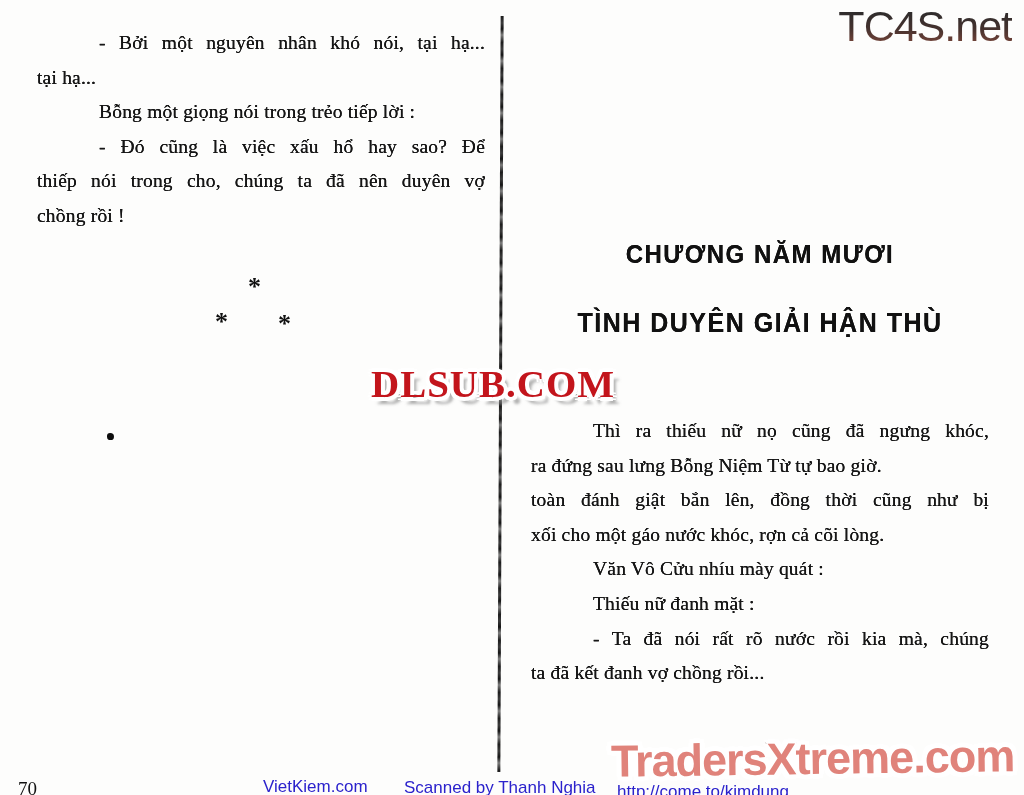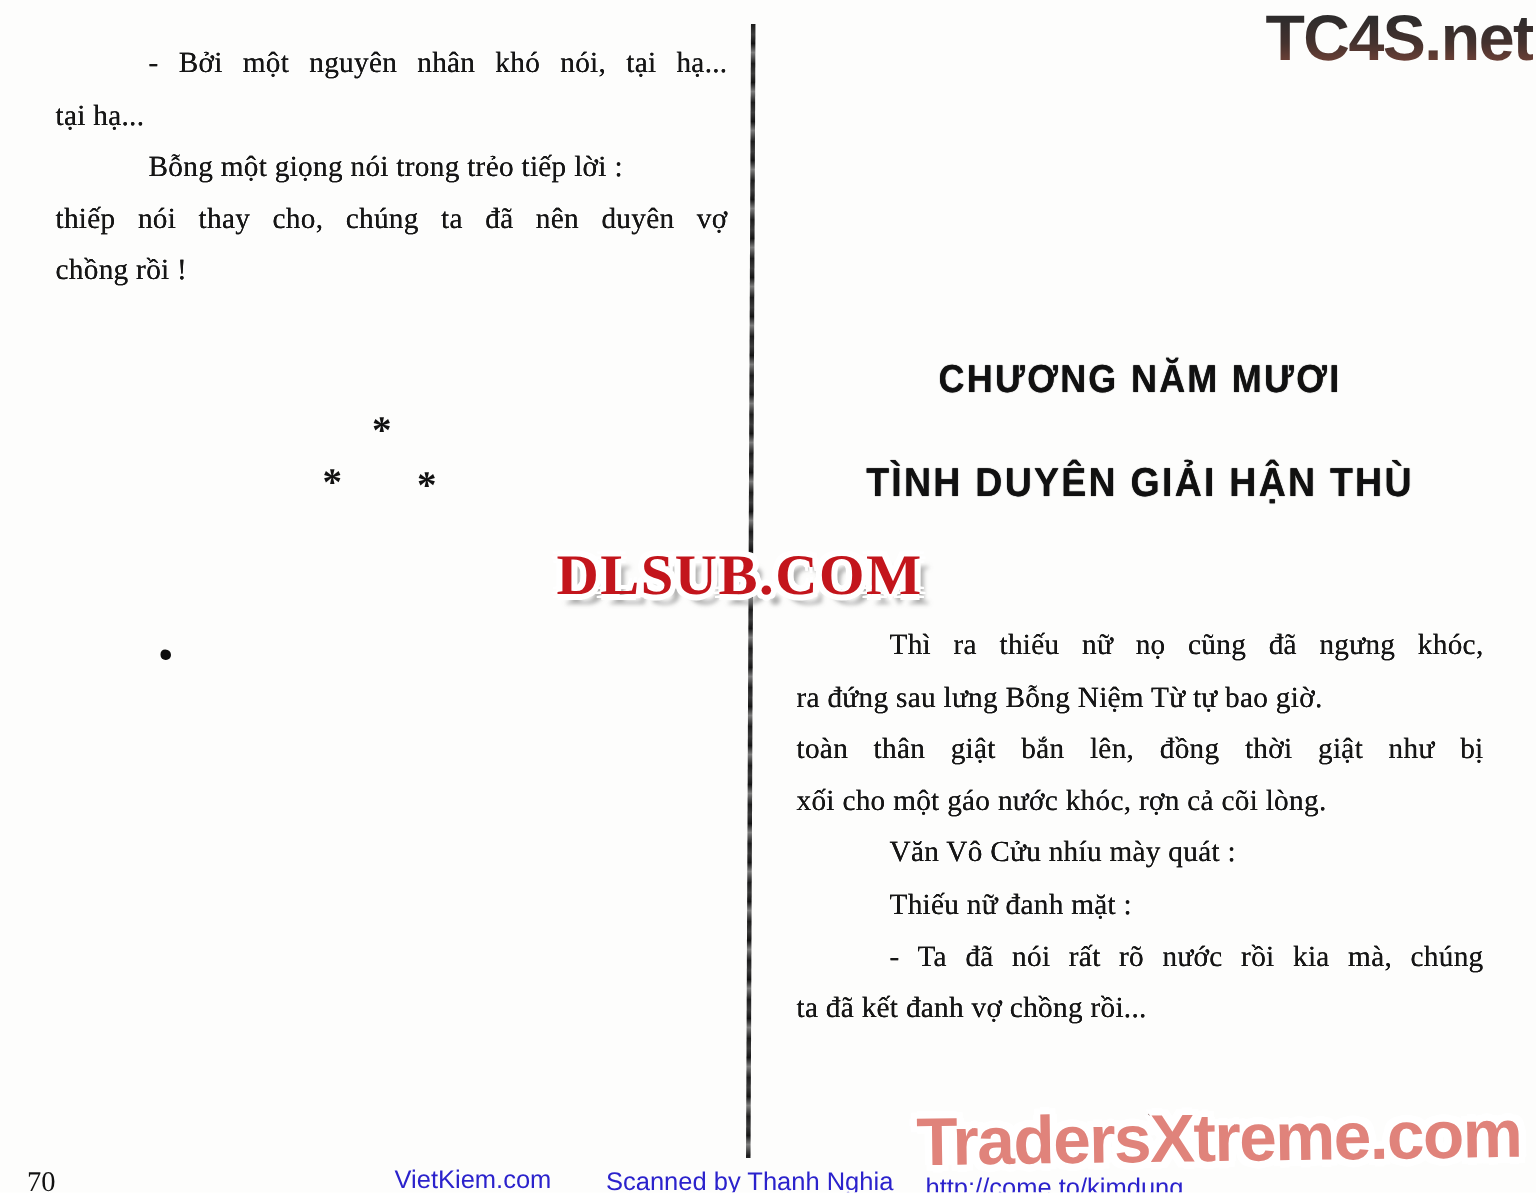--- a/index.html
+++ b/index.html
@@ -69,23 +69,23 @@
   .ast-3 { left: 278px; top: 311px; }
   .speck {
     position: absolute; left: 107px; top: 433px;
     width: 7px; height: 7px; border-radius: 45% 55% 50% 50%;
     background: #0d0d0d; z-index: 2;
   }
 
   
   .wm-tc4s {
     position: absolute;
-    right: 2px; top: 2px;
+    right: 12px; top: 2px;
     font-family: "Liberation Sans", sans-serif;
-    font-weight: 700; font-size: 43px;
+    font-weight: 400; font-size: 43px;
     letter-spacing: -1px;
     background: linear-gradient(180deg, #2e2c2c 20%, #45322e 55%, #7c463a 90%);
     -webkit-background-clip: text; background-clip: text;
     color: transparent;
     text-shadow: none;
     z-index: 5;
   }
   .wm-dlsub {
     position: absolute;
     left: 371px; top: 361px;
@@ -137,36 +137,37 @@
 <body>
 
 <div class="scan">
 
   <div class="spine"></div>
 
   <div class="page-text left-text">
     <div class="line indent stretch">- Bởi một nguyên nhân khó nói, tại hạ...</div>
     <div class="line">tại hạ...</div>
     <div class="line indent">Bỗng một giọng nói trong trẻo tiếp lời :</div>
-    <div class="line stretch">thiếp nói thay cho, chúng ta đã nên duyên vợ</div>
+    <div class="line indent stretch">- Đó cũng là việc xấu hổ hay sao? Để</div>
+    <div class="line stretch">thiếp nói trong cho, chúng ta đã nên duyên vợ</div>
     <div class="line">chồng rồi !</div>
   </div>
 
   <span class="asterisk ast-1">*</span>
   <span class="asterisk ast-2">*</span>
   <span class="asterisk ast-3">*</span>
   <span class="speck"></span>
 
   <div class="chapter-heading">CHƯƠNG NĂM MƯƠI</div>
   <div class="chapter-title">TÌNH DUYÊN GIẢI HẬN THÙ</div>
 
   <div class="page-text right-text">
     <div class="line indent stretch">Thì ra thiếu nữ nọ cũng đã ngưng khóc,</div>
     <div class="line">ra đứng sau lưng Bỗng Niệm Từ tự bao giờ.</div>
-    <div class="line stretch">toàn thân giật bắn lên, đồng thời giật như bị</div>
+    <div class="line stretch">toàn đánh giật bắn lên, đồng thời cũng như bị</div>
     <div class="line">xối cho một gáo nước khóc, rợn cả cõi lòng.</div>
     <div class="line indent">Văn Vô Cửu nhíu mày quát :</div>
     <div class="line indent">Thiếu nữ đanh mặt :</div>
     <div class="line indent stretch">- Ta đã nói rất rõ nước rồi kia mà, chúng</div>
     <div class="line">ta đã kết đanh vợ chồng rồi...</div>
   </div>
 
   <div class="wm-tc4s">TC4S.net</div>
   <div class="wm-dlsub">DLSUB.COM</div>
   <div class="wm-traders">TradersXtreme.com</div>

